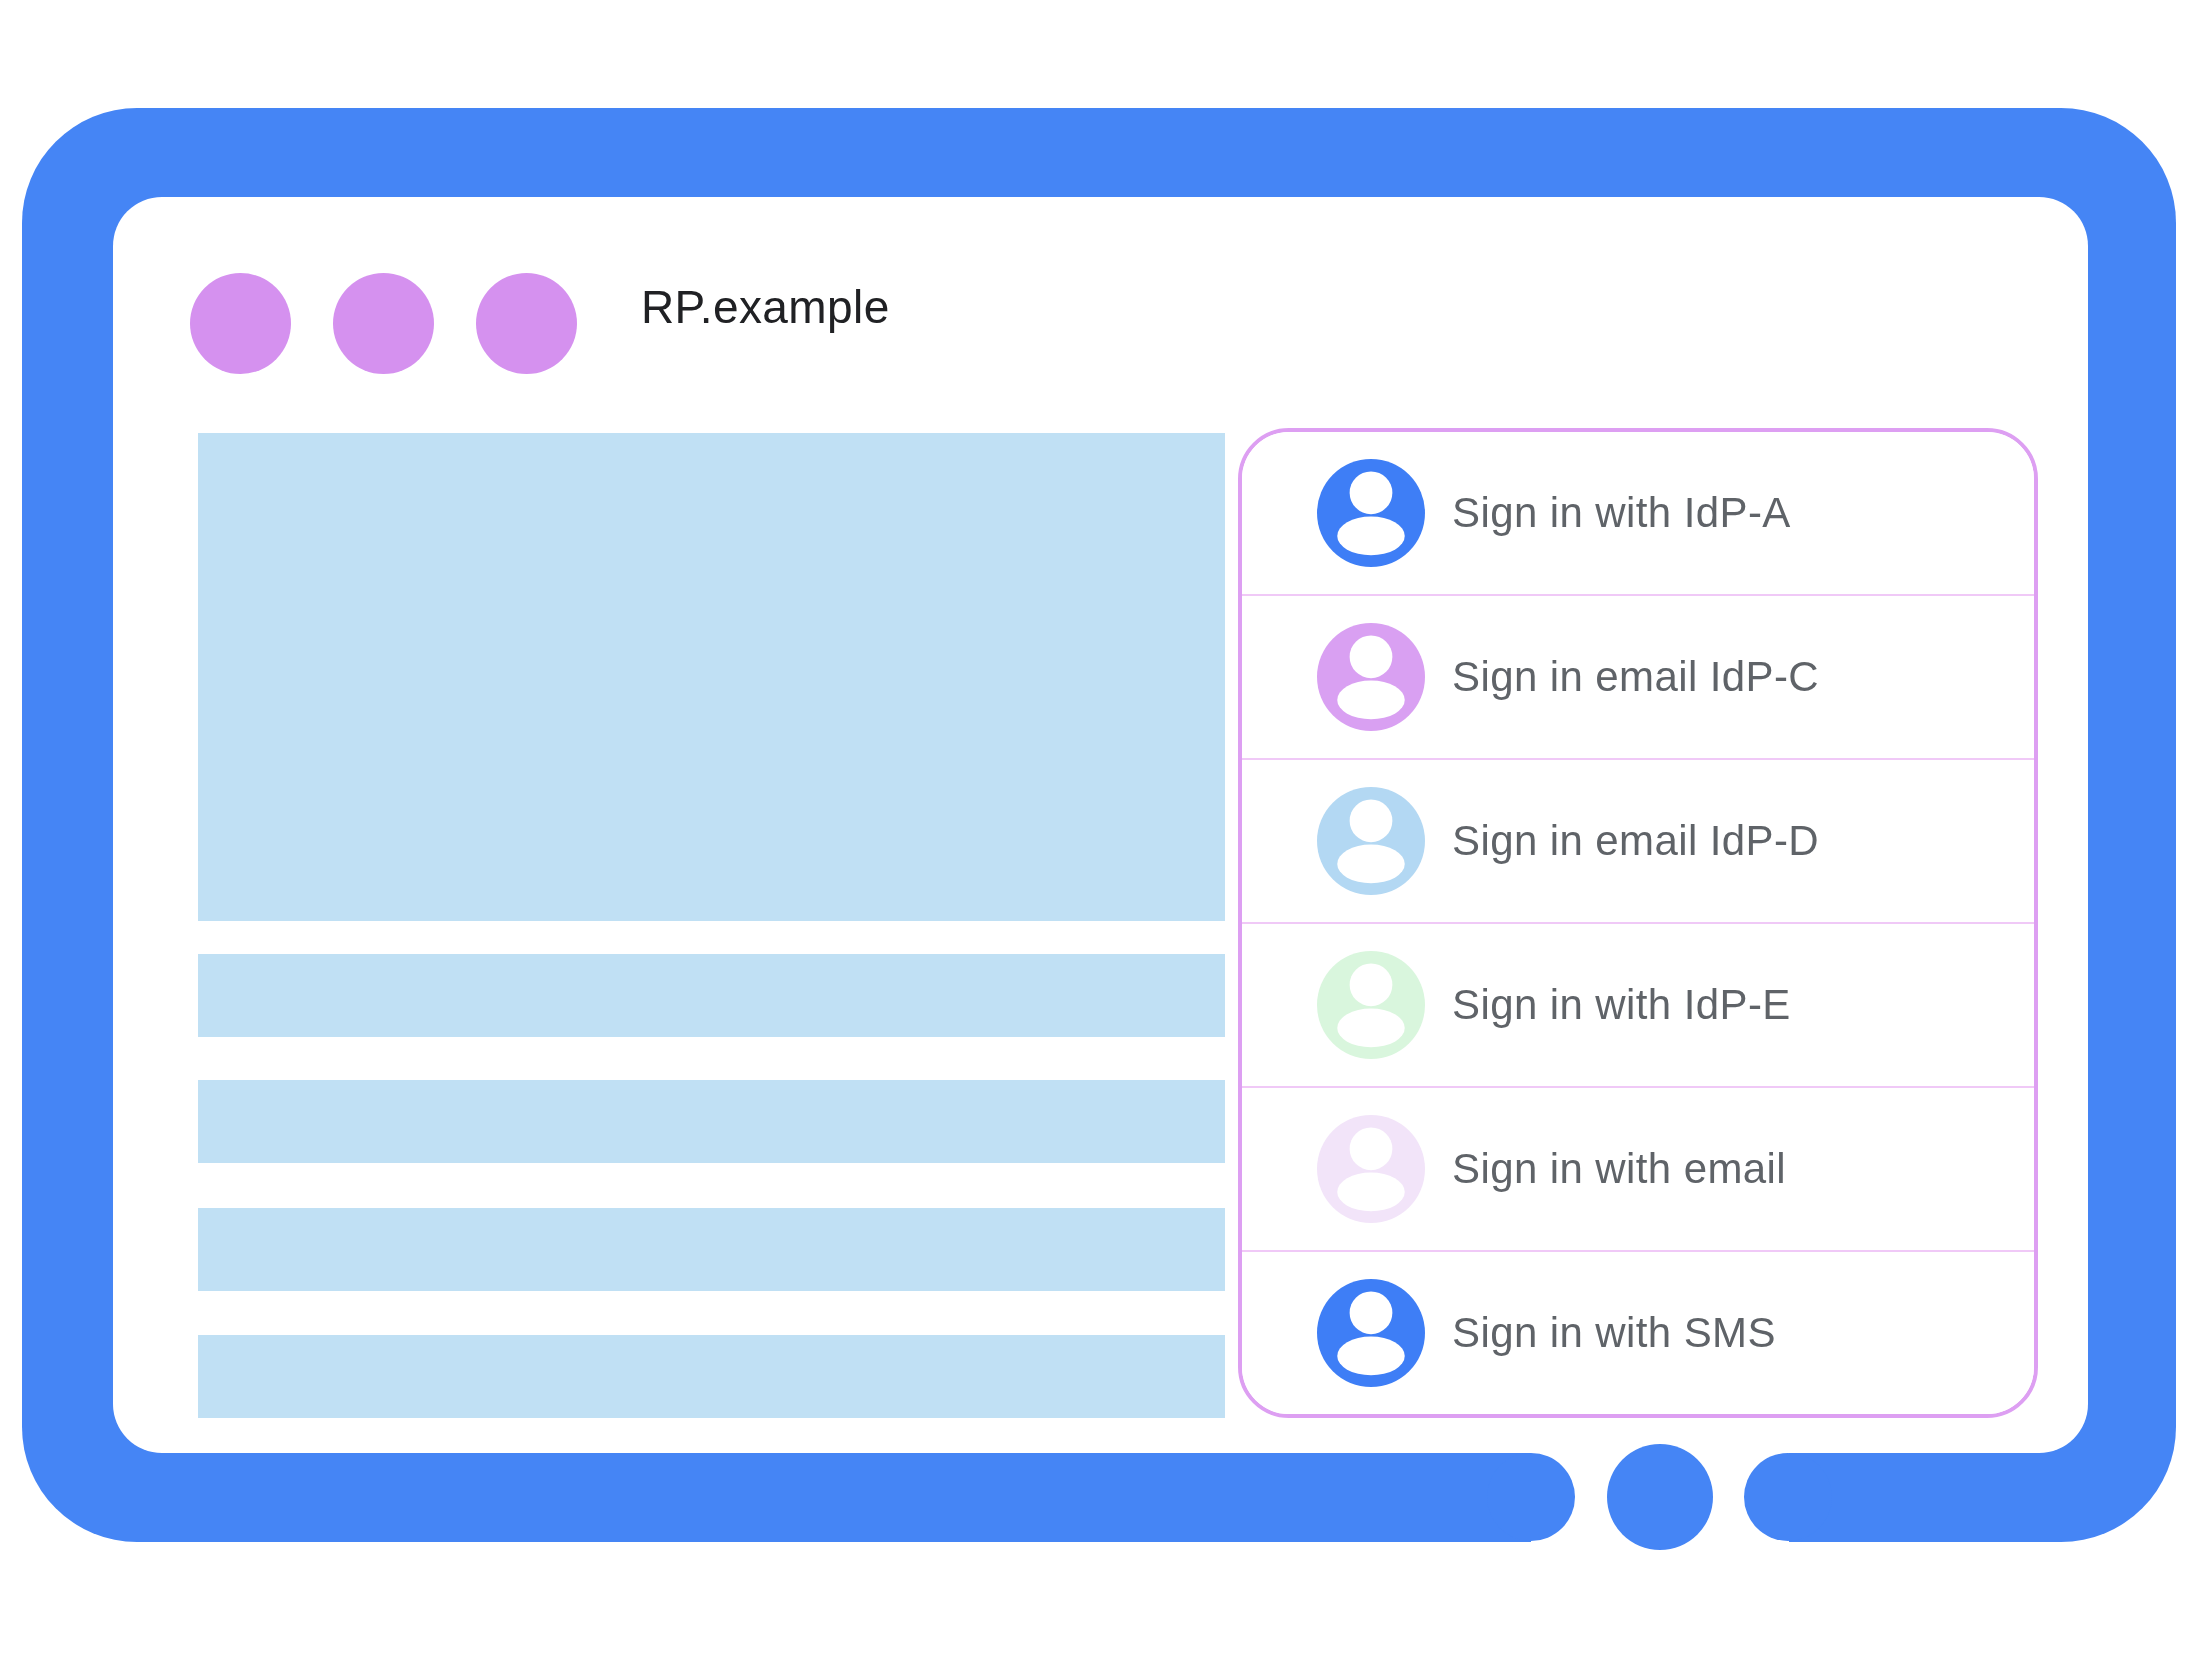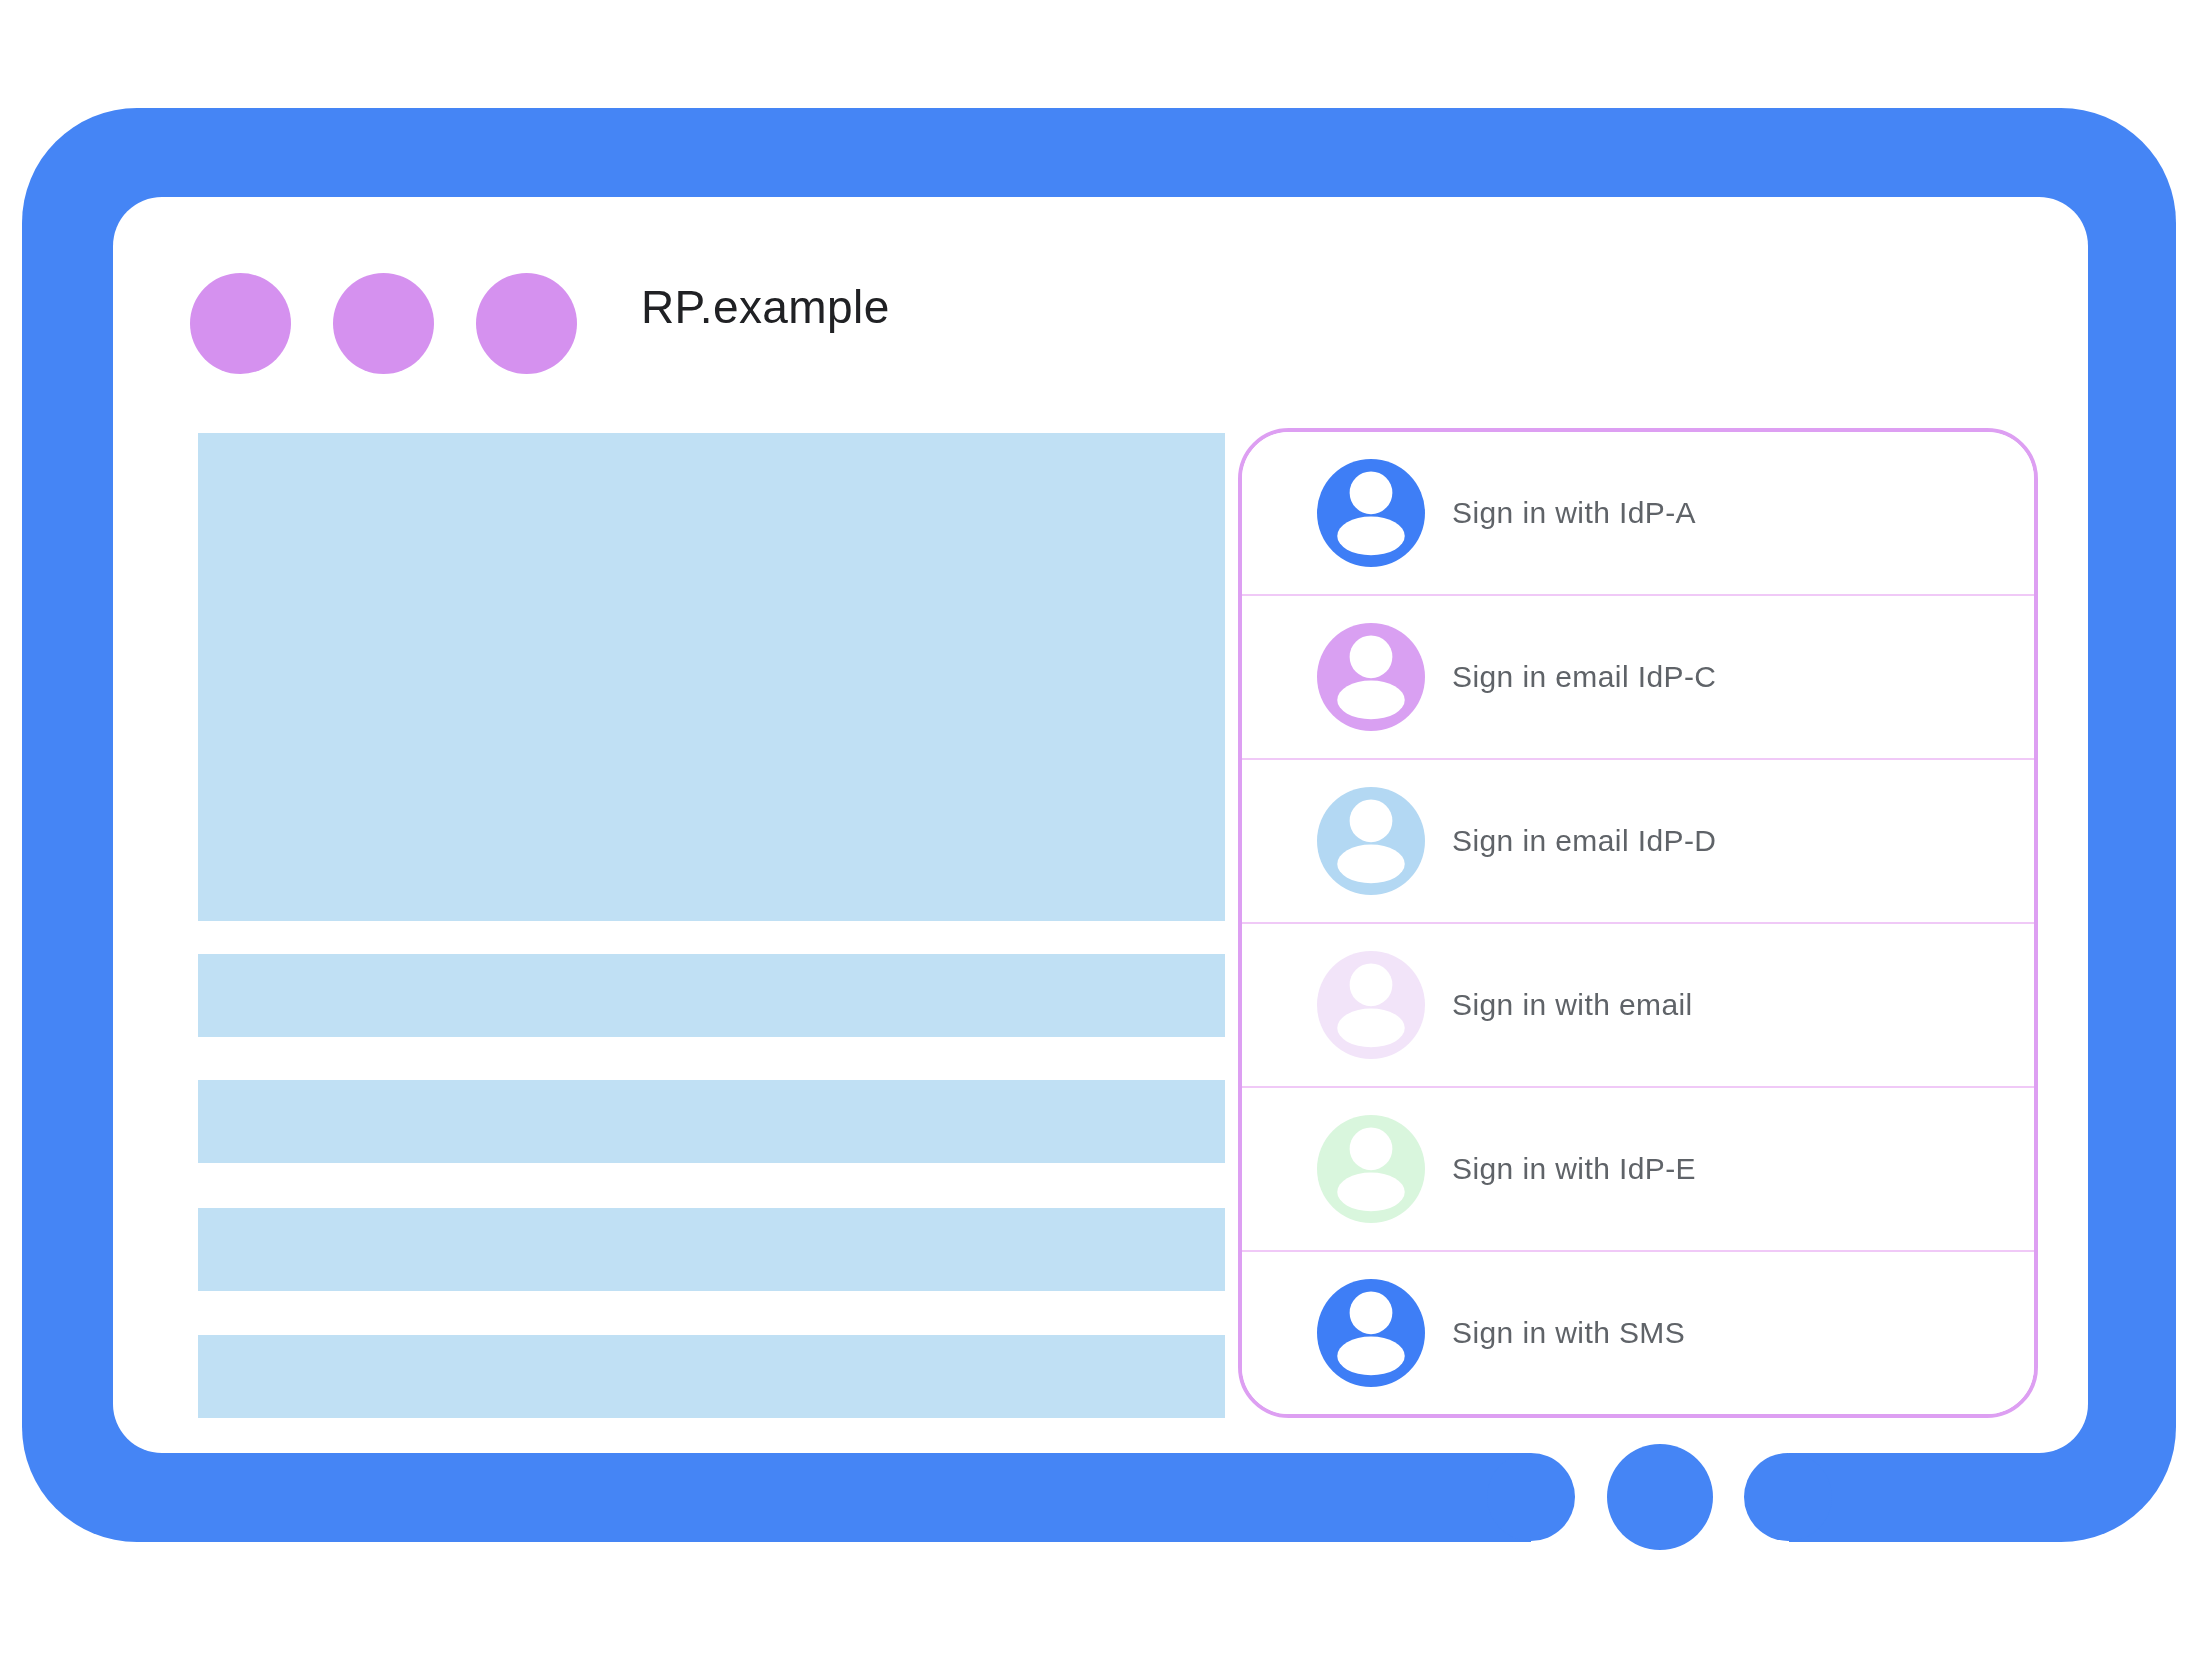--- a/index.html
+++ b/index.html
@@ -70,21 +70,21 @@
   }
   .signin-row:not(:last-child){
     border-bottom:2.6px solid var(--divider-color,#f0c9f7);
   }
   .avatar{
     width:108px;height:108px;border-radius:50%;flex:0 0 auto;
     display:block;
   }
   .avatar svg{display:block;width:100%;height:100%;}
   .signin-label{
-    font-size:30px;font-weight:500;color:var(--label-color,#5f6368);
+    font-size:42px;font-weight:500;color:var(--label-color,#5f6368);
     letter-spacing:0.4px;white-space:nowrap;
   }
 </style>
 </head>
 <body>
 
 <div class="stage">
 
   <div class="frame"></div>
   <div class="screen"></div>
@@ -131,37 +131,37 @@
       <span class="avatar" style="background-color: rgb(179, 216, 243);">
         <svg viewBox="0 0 48 48" aria-hidden="true">
             <circle cx="24" cy="15" r="9.5" fill="#ffffff"></circle>
             <ellipse cx="24" cy="34.2" rx="15" ry="8.6" fill="#ffffff"></ellipse>
           </svg>
       </span>
       <span class="signin-label">Sign in email IdP-D</span>
     </div>
 
     <div class="signin-row">
+      <span class="avatar" style="background-color: rgb(217, 246, 221);">
+        <svg viewBox="0 0 48 48" aria-hidden="true">
+            <circle cx="24" cy="15" r="9.5" fill="#ffffff"></circle>
+            <ellipse cx="24" cy="34.2" rx="15" ry="8.6" fill="#ffffff"></ellipse>
+          </svg>
+      </span>
+      <span class="signin-label">Sign in with IdP-E</span>
+    </div>
+
+    <div class="signin-row">
       <span class="avatar" style="background-color: rgb(242, 228, 249);">
         <svg viewBox="0 0 48 48" aria-hidden="true">
             <circle cx="24" cy="15" r="9.5" fill="#ffffff"></circle>
             <ellipse cx="24" cy="34.2" rx="15" ry="8.6" fill="#ffffff"></ellipse>
           </svg>
       </span>
       <span class="signin-label">Sign in with email</span>
-    </div>
-
-    <div class="signin-row">
-      <span class="avatar" style="background-color: rgb(217, 246, 221);">
-        <svg viewBox="0 0 48 48" aria-hidden="true">
-            <circle cx="24" cy="15" r="9.5" fill="#ffffff"></circle>
-            <ellipse cx="24" cy="34.2" rx="15" ry="8.6" fill="#ffffff"></ellipse>
-          </svg>
-      </span>
-      <span class="signin-label">Sign in with IdP-E</span>
     </div>
 
     <div class="signin-row">
       <span class="avatar" style="background-color: rgb(62, 126, 246);">
         <svg viewBox="0 0 48 48" aria-hidden="true">
             <circle cx="24" cy="15" r="9.5" fill="#ffffff"></circle>
             <ellipse cx="24" cy="34.2" rx="15" ry="8.6" fill="#ffffff"></ellipse>
           </svg>
       </span>
       <span class="signin-label">Sign in with SMS</span>

